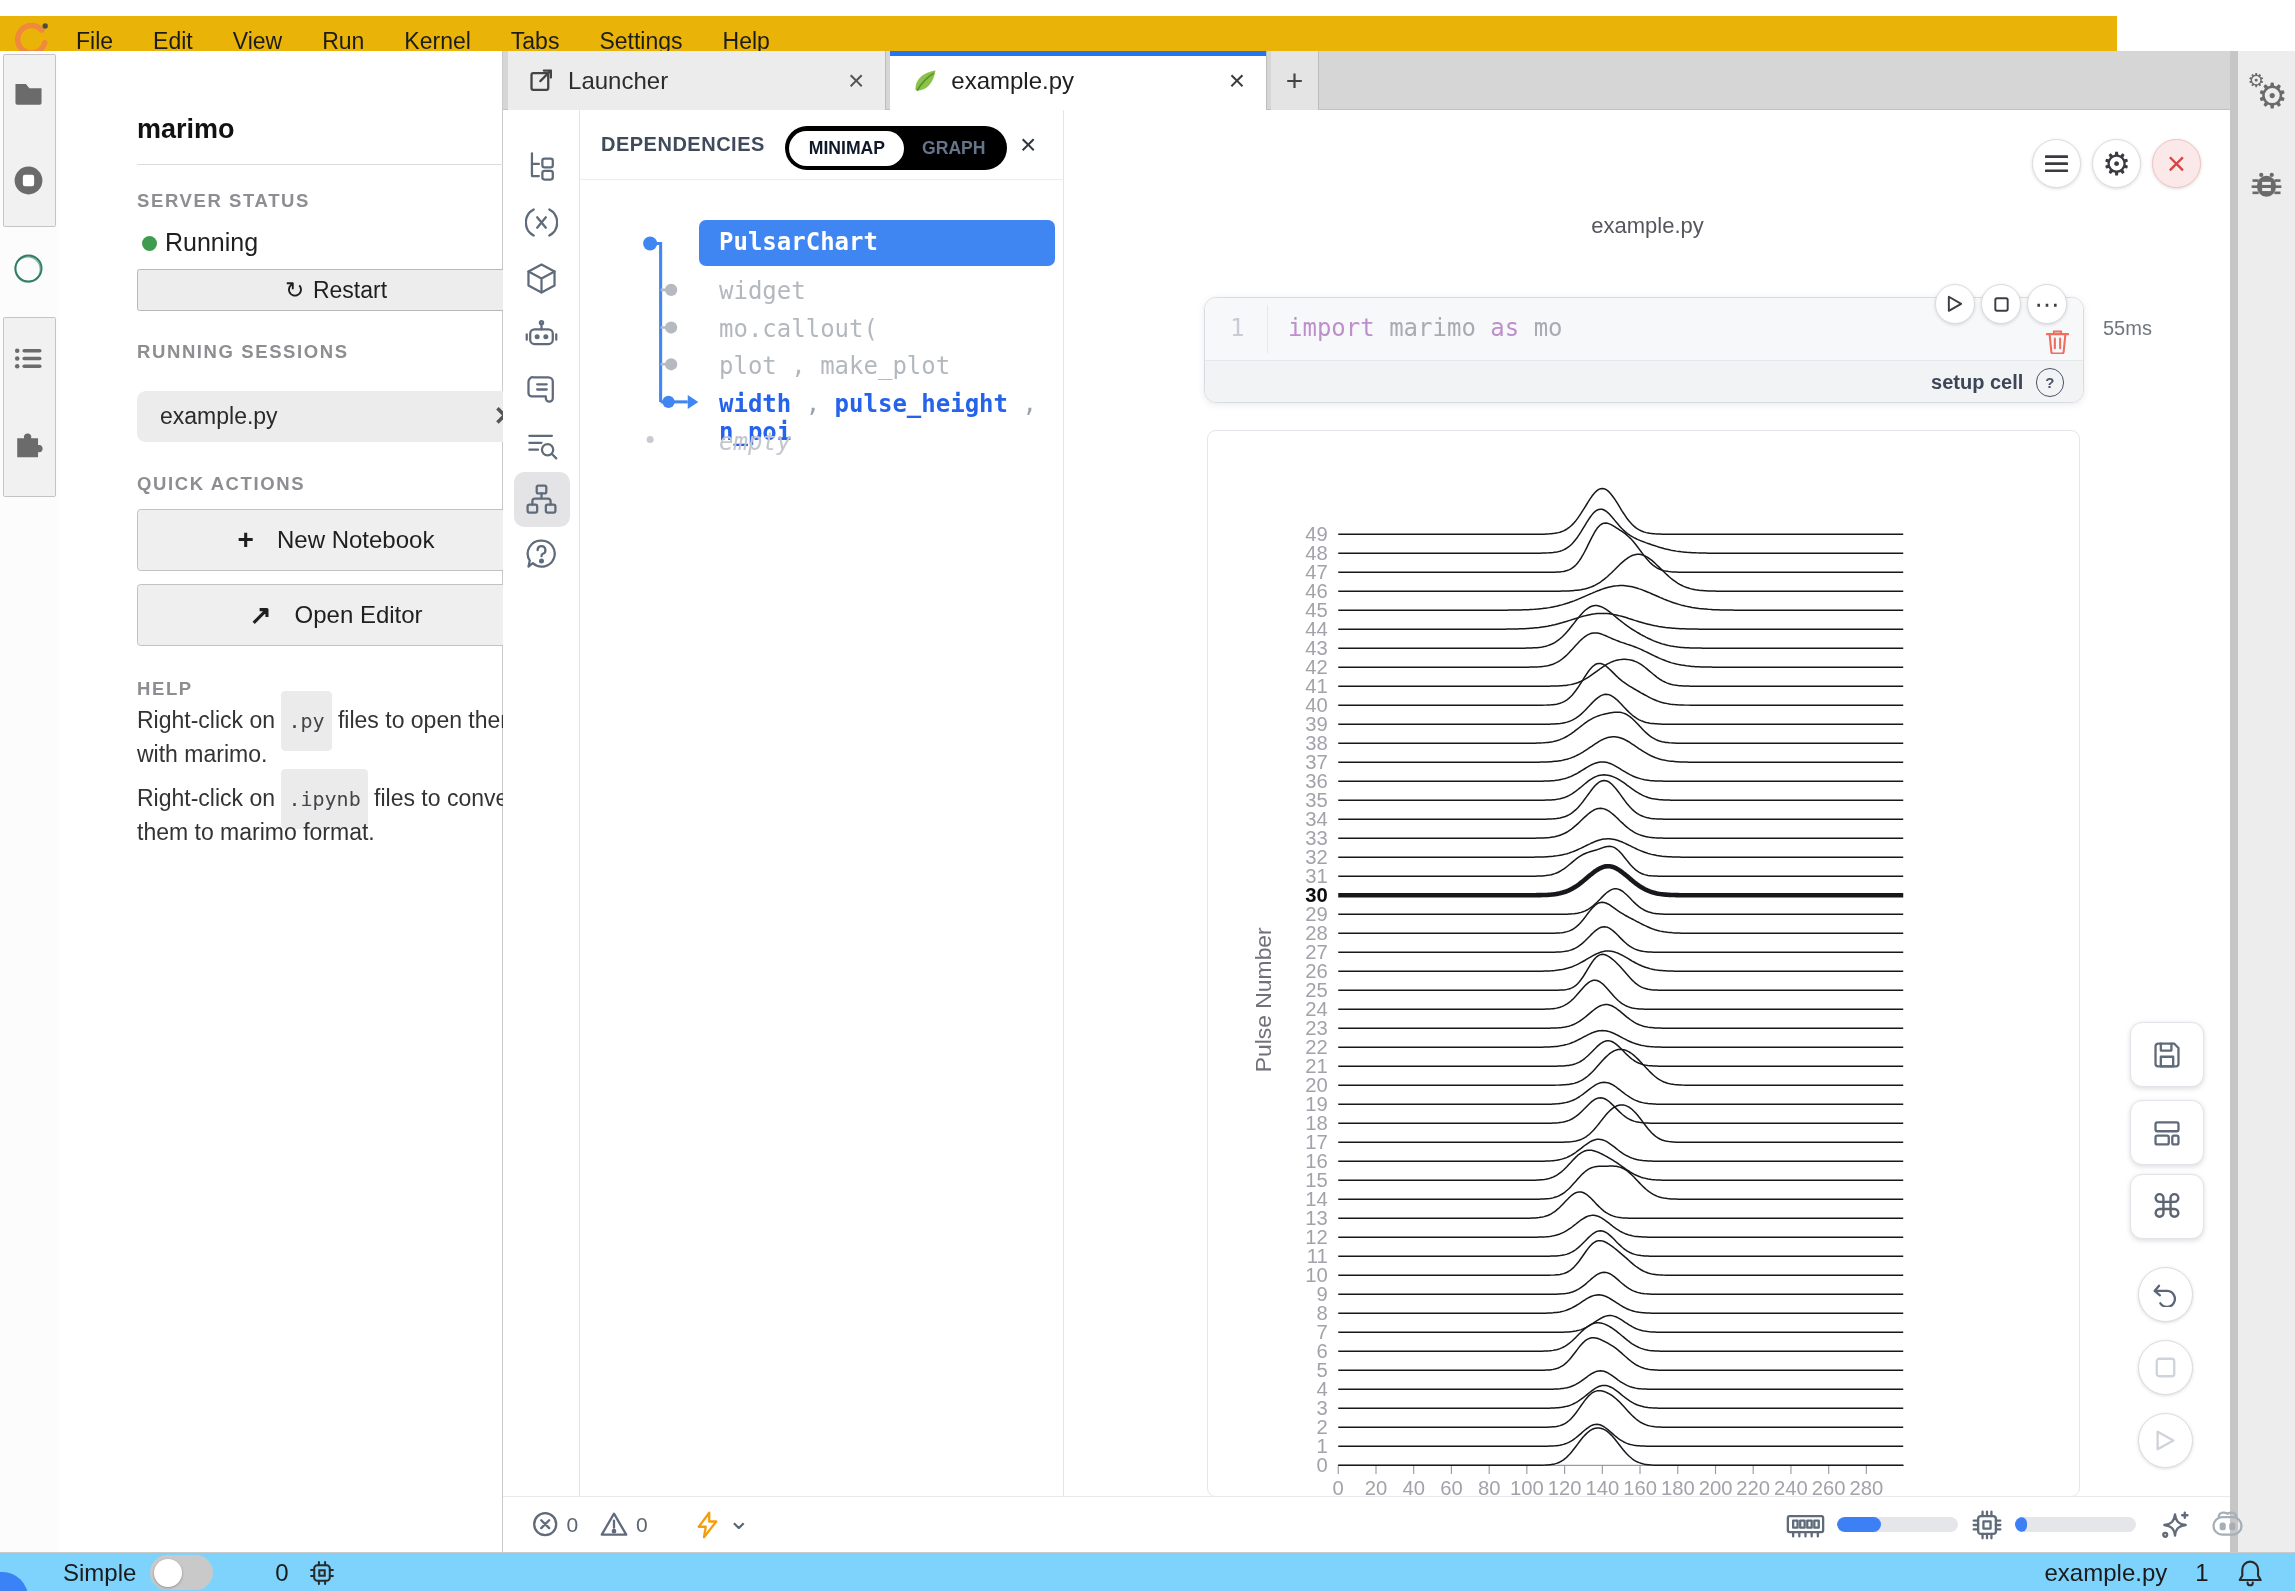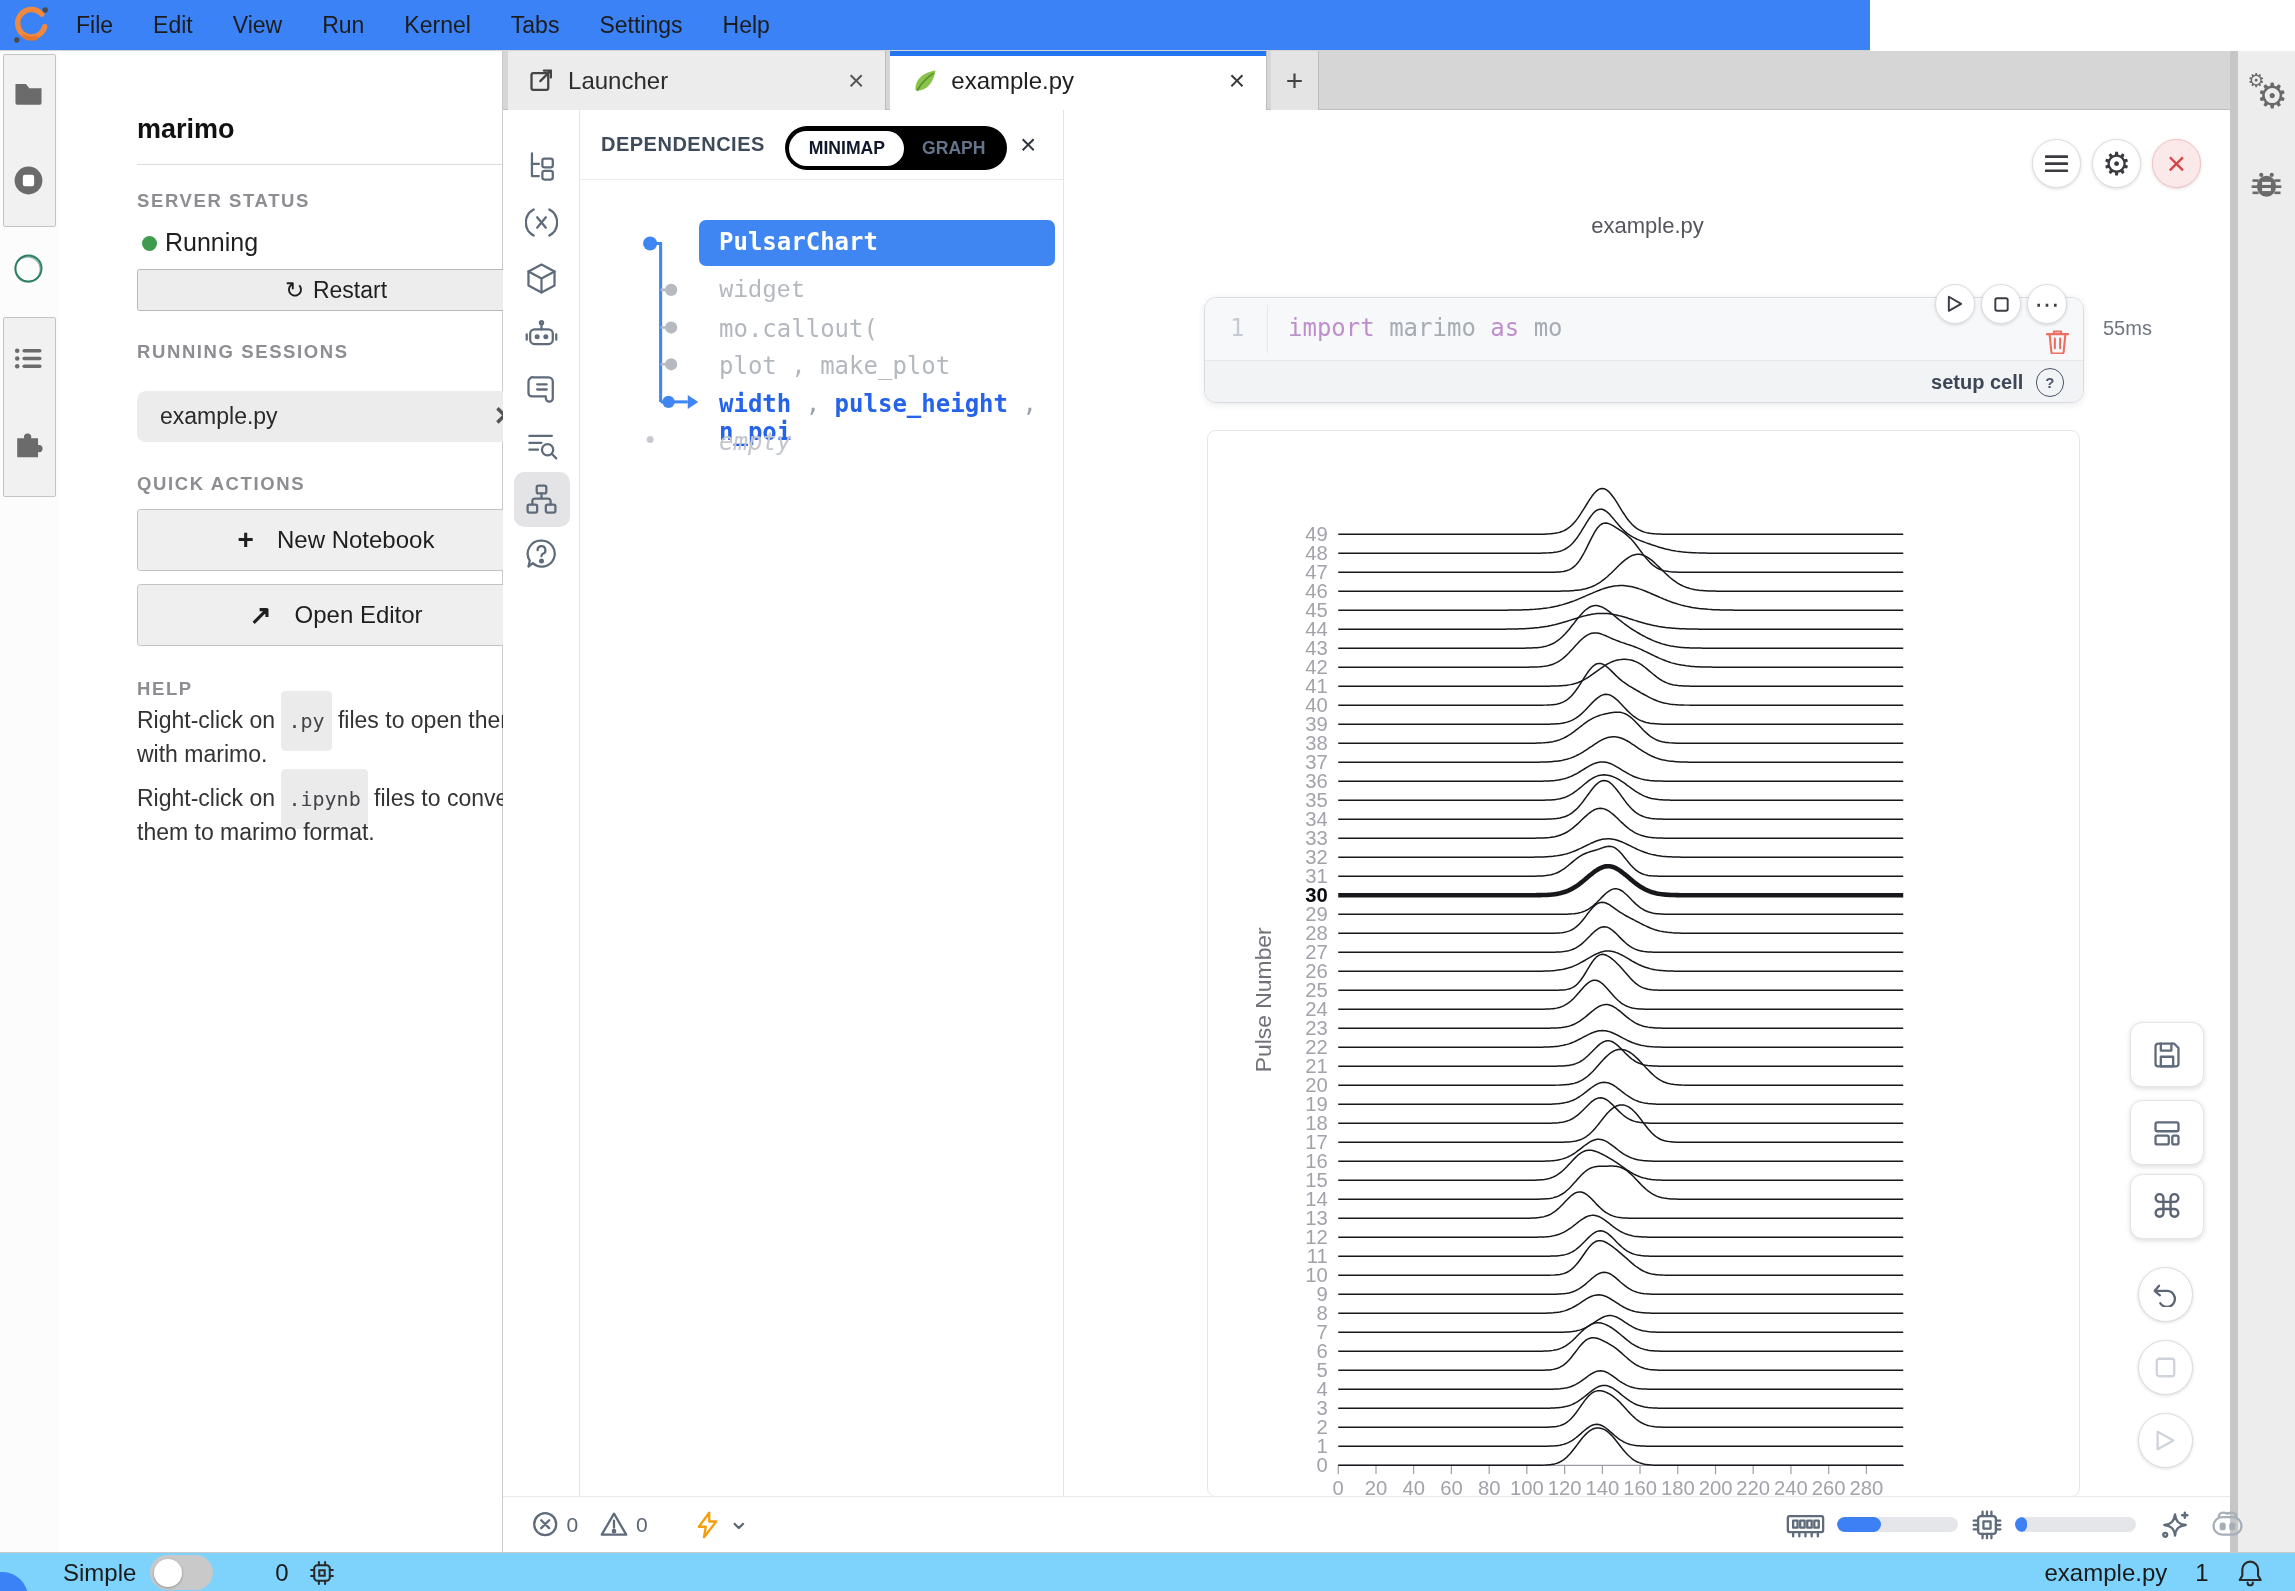--- a/index.html
+++ b/index.html
@@ -19,21 +19,21 @@
         border-radius:4.4px;padding:18px 7px;color:#44444a;}
   .treegray{font-size:24px;color:#b3b8bf;}
   svg{display:block;}
   .icon-stroke{stroke:#5f6b7a;stroke-width:2.6;fill:none;stroke-linecap:round;stroke-linejoin:round;}
 </style>
 </head>
 <body>
 
 <div class="app">
 
-  <div class="abs" style="left:0;top:0;width:1870px;height:51px;background:#3b82f6;border-bottom:0.9px solid #d4d4d4;">
+  <div class="abs" style="left:0;top:16px;width:2117px;height:51px;background:#eab308;border-bottom:0.9px solid #d4d4d4;">
     <span class="abs" style="left:10.6px;top:5.3px;">
       <svg width="40" height="40" viewBox="0 0 48 48">
         <path d="M37 11 A16.5 16.5 0 1 0 40.5 26" stroke="#f0883e" stroke-width="6.5" fill="none" stroke-linecap="round"></path>
         <path d="M16 38 A16.5 16.5 0 0 0 30 39.5" stroke="#e8762c" stroke-width="5" fill="none" stroke-linecap="round"></path>
         <circle cx="41" cy="6" r="3.2" fill="#4a4a4a"></circle>
         <circle cx="7" cy="42" r="3.2" fill="#4a4a4a"></circle>
       </svg>
     </span>
     <div class="abs flex" style="left:76px;top:0;height:50px;gap:40px;font-size:23px;color:#1c1c1c;">
       <span>File</span>
@@ -263,21 +263,21 @@
         <circle cx="39" cy="164" r="7" fill="#b6bac0"></circle>
         <path d="M27 207 H58" stroke="#3f86f2" stroke-width="3.5"></path>
         <circle cx="36" cy="207" r="7" fill="#3f86f2"></circle>
         <path d="M58 199 L70 207 L58 215 z" fill="#3f86f2"></path>
         <circle cx="15" cy="250" r="4" fill="#c7cbd1"></circle>
       </svg>
 
       <div class="abs mono" style="left:119px;top:110px;width:356px;height:46px;background:#3f86f2;border-radius:7px;">
         <span class="abs" style="left:20px;top:8px;font-size:24px;font-weight:700;color:#fff;">PulsarChart</span>
       </div>
-      <span class="abs mono treegray" style="left:139px;top:167px;font-family:Liberation Mono, monospace;">widget</span>
+      <span class="abs mono treegray" style="left:139px;top:167px;">widget</span>
       <span class="abs mono treegray" style="left:139px;top:205px;">mo.callout(</span>
       <span class="abs mono treegray" style="left:139px;top:242px;">plot , make_plot</span>
       <span class="abs mono" style="left:139px;top:280px;font-size:24px;font-weight:700;color:#2563eb;">
         <span>width</span><span style="color:#9aa3ad;font-weight:400;"> <span>,</span> </span><span>pulse_height</span><span style="color:#9aa3ad;font-weight:400;"> <span>,</span> </span><span>n_poi</span>
       </span>
       <span class="abs mono" style="left:139px;top:318px;font-size:24px;font-style:italic;color:#c3c7cd;">empty</span>
     </div>
 
     <div class="abs" style="left:562px;top:103px;width:1165px;text-align:center;font-size:22px;color:#55555e;">example.py</div>
 

